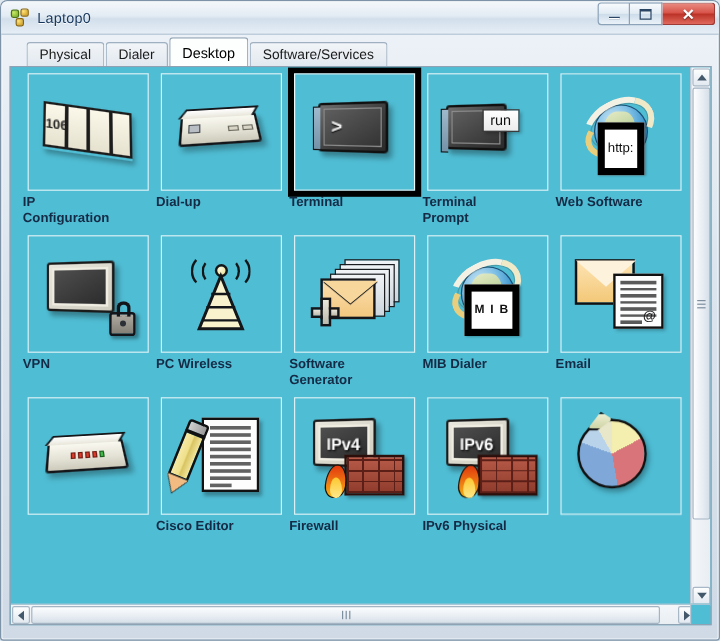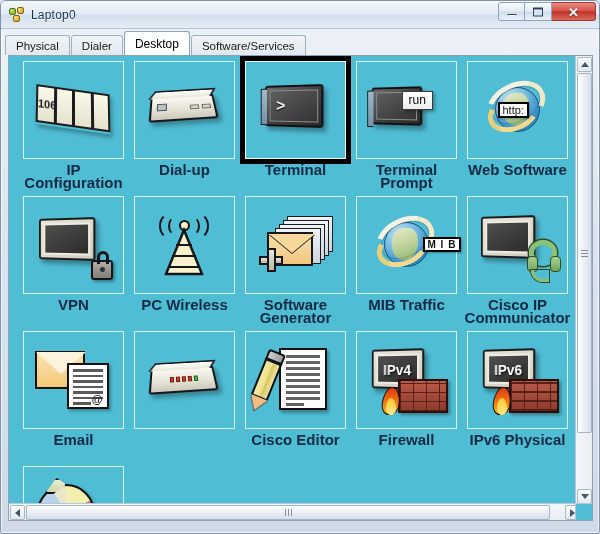--- a/index.html
+++ b/index.html
@@ -80,21 +80,21 @@
   }
   .winbtn.close .glyph {
     color: #fff; font-size: 13px; font-weight: bold;
     text-shadow: 0 1px 1px rgba(0,0,0,.5);
     font-family: "Liberation Sans", sans-serif;
   }
 
   
   #tabstrip {
     height: 26px;
-    padding-left: 4px;
+    padding-left: 21px;
     display: flex; align-items: flex-end;
     background: transparent;
     position: relative;
   }
   .tab {
     height: 20px;
     padding: 0 10px;
     display: flex; align-items: center;
     font-size: 11.5px; color: #1a1a1a;
     background: linear-gradient(180deg,#f2f5f8 0%,#e1e8ef 100%);
@@ -156,22 +156,21 @@
     position: relative;
   }
   .cell.selected .tile {
     outline: 5px solid #000;
     outline-offset: 0px;
     border-color: #eaf8fb;
   }
   .label {
     margin-top: 4px;
     width: 109px;
-    text-align: center;
-    font-size: 15px;
+    font-size: 11px;
     font-weight: bold;
     color: #152a45;
     line-height: 13px;
     white-space: pre-line;
   }
 
   
   .art { position: relative; width: 86px; height: 74px; }
 
   
@@ -259,27 +258,27 @@
     position: absolute; left: 2px; top: 14px;
     width: 52px; height: 36px;
     border: 5px solid transparent;
     border-bottom-color: #f2d98d;
     border-left-color: #e9cf7d;
     border-radius: 50%;
     transform: rotate(-20deg);
   }
   .globe .tag {
     position: absolute; left: 13px; top: 21px;
-    padding: 0px 3px;
-    background: #fff; border: 2px solid #000000;
+    padding: 10px 3px;
+    background: #fff; border: 6px solid #000000;
     font-size: 11px; color: #111; font-weight: normal;
     white-space: nowrap;
     box-shadow: 1px 1px 2px rgba(0,0,0,.3);
   }
-  .globe .tag.mib { font-weight: bold; letter-spacing: 1px; font-size: 10px; margin-left: 36px; }
+  .globe .tag.mib { font-weight: bold; letter-spacing: 1px; font-size: 10px; }
 
   
   .ipconf {
     position: absolute; left: 5px; top: 16px;
     width: 74px; height: 40px;
     display: flex;
     transform: skewY(8deg) perspective(120px) rotateX(4deg);
     box-shadow: 2px 3px 4px rgba(0,0,0,.3);
   }
   .ipconf .box {
@@ -764,40 +763,23 @@
             <div class="art">
               <div class="globe">
                 <div class="ball"></div>
                 <div class="land"></div>
                 <div class="swoosh"></div>
                 <div class="swoosh2"></div>
                 <div class="tag mib">M I B</div>
               </div>
             </div>
           </div>
-          <div class="label">MIB Traffic</div>
-        </div>
-
-        <div class="cell">
-          <div class="tile">
-            <div class="art">
-              <div class="mon light" style="width:56px;height:42px;left:4px;top:8px;">
-                <div class="scr"></div>
-              </div>
-              <div class="headset">
-                <div class="band"></div>
-                <div class="cup c1"></div>
-                  <div class="cup c2"></div>
-                <div class="mic"></div>
-              </div>
-            </div>
-          </div>
-          <div class="label">Cisco IP
-Communicator</div>
-        </div>
+          <div class="label">MIB Dialer</div>
+        </div>
+
 
         <div class="cell">
           <div class="tile">
             <div class="art">
               <div class="mail">
                 <div class="envb">
                     <div class="vflap"></div>
                   </div>
                 <div class="doc">
                   <div class="ln"></div>

